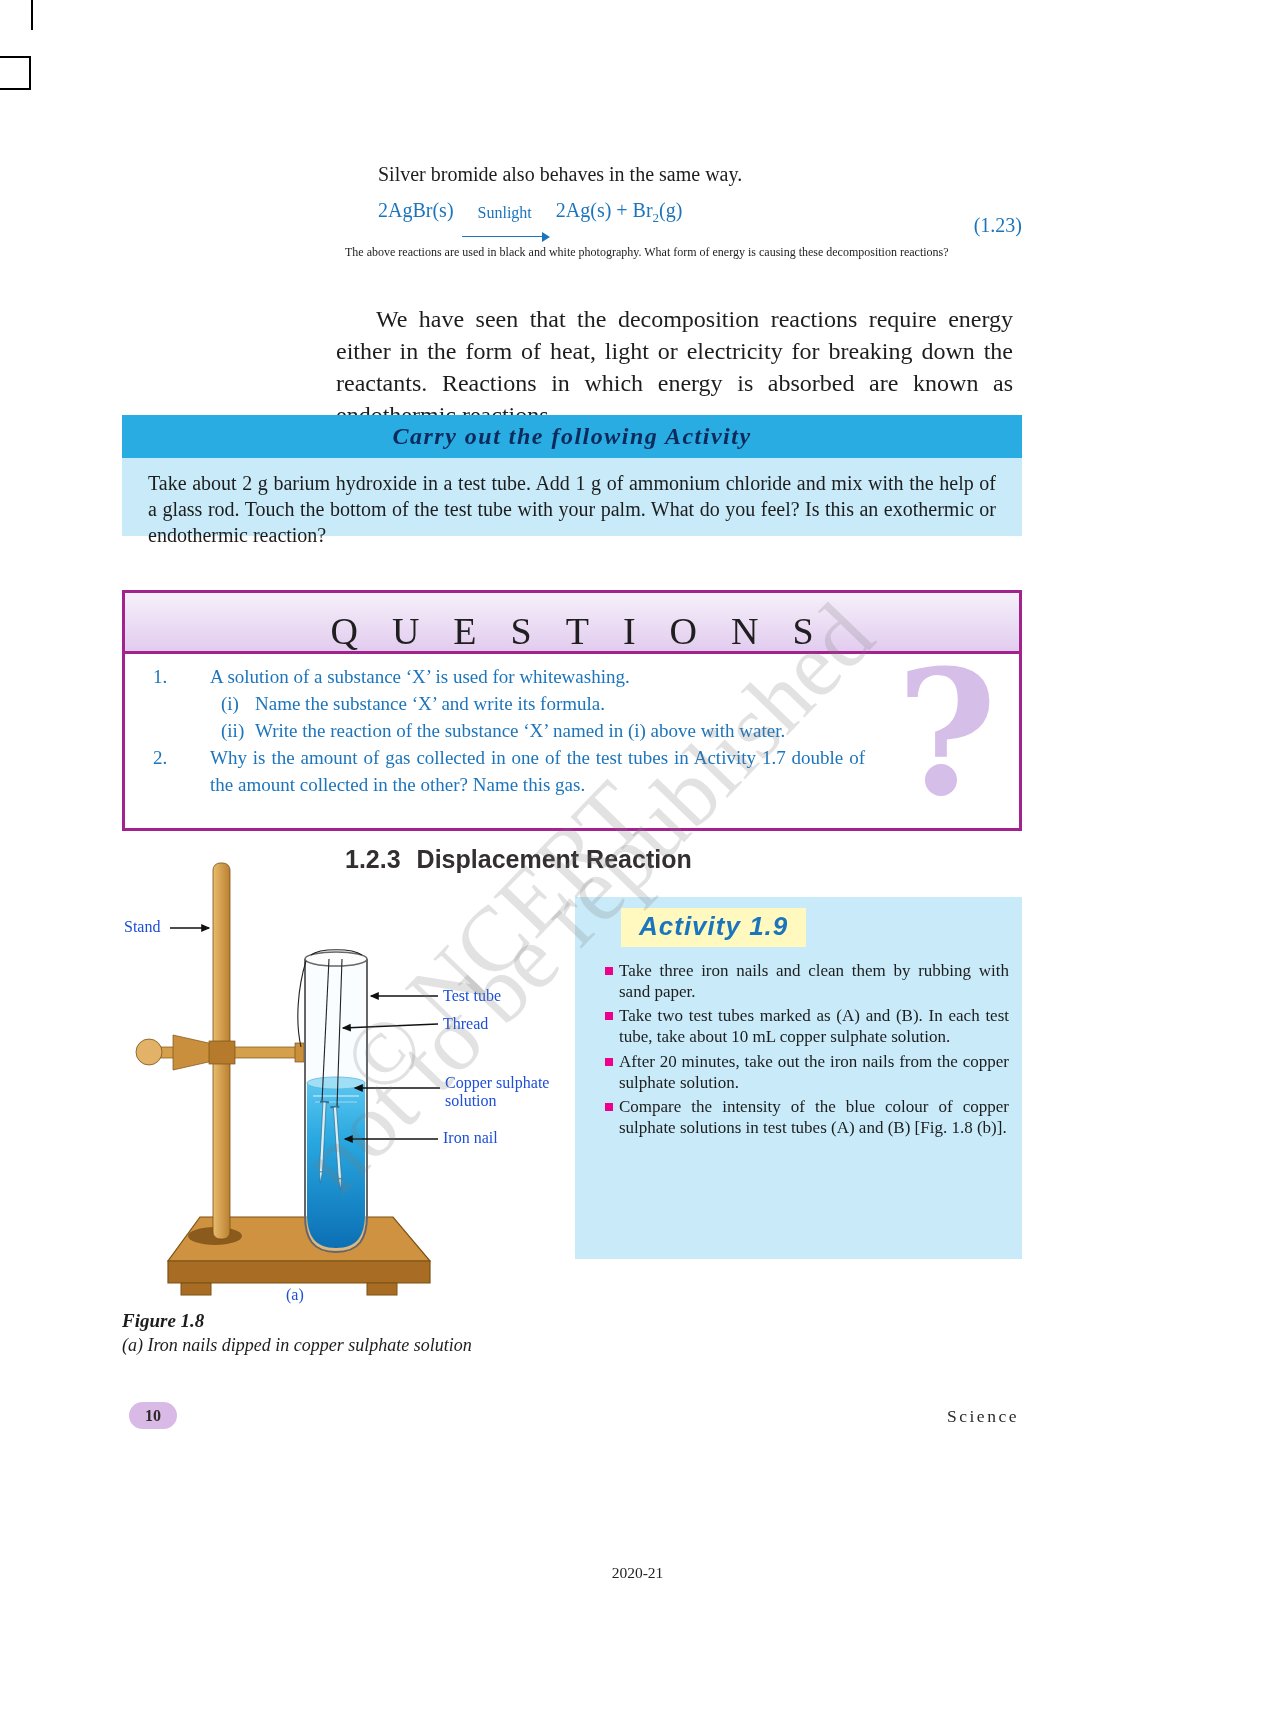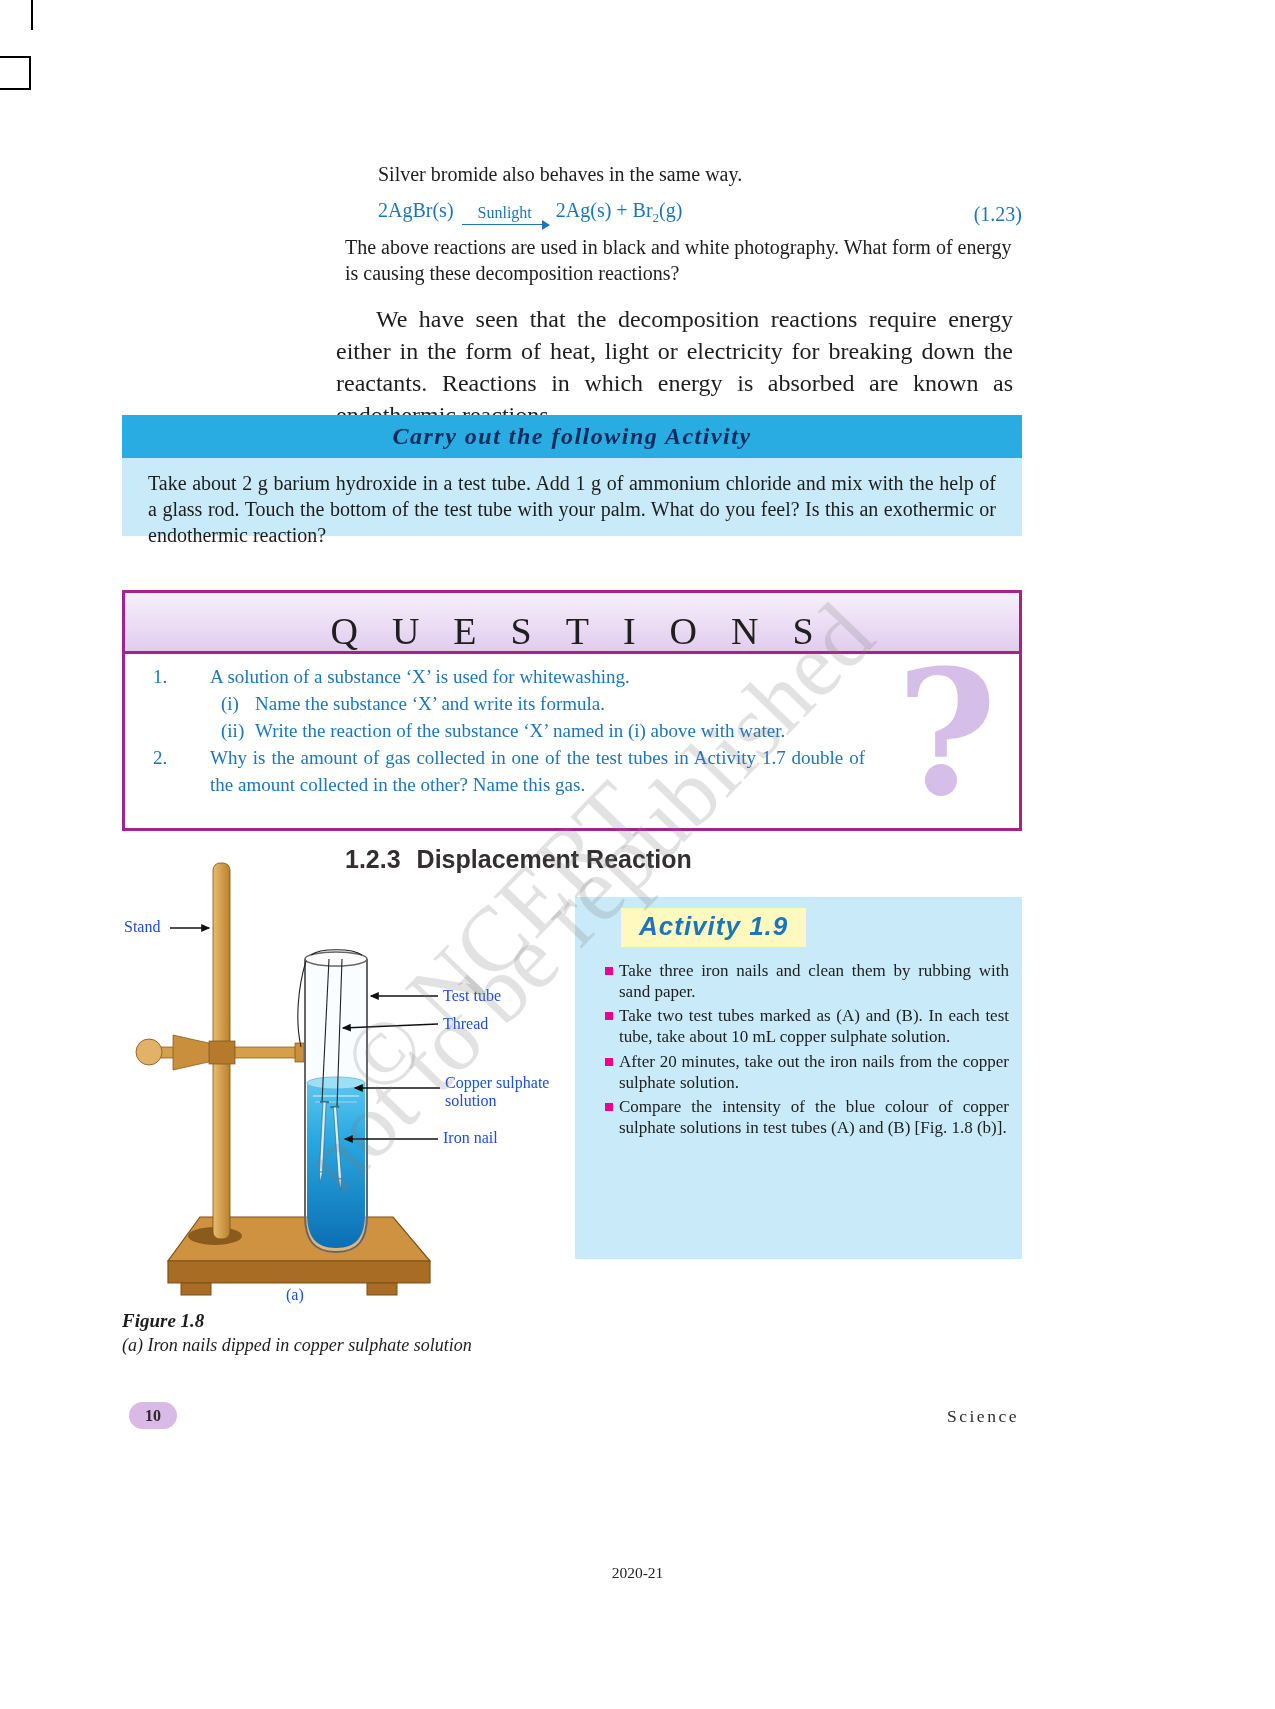--- a/index.html
+++ b/index.html
@@ -19,27 +19,27 @@
 
   
   .crop{position:absolute;background:#000;}
 
   
   .lead{left:378px;top:163px;font-size:20px;}
   .equation{left:378px;top:199px;width:644px;font-size:20px;color:var(--equation-blue);
             display:flex;justify-content:space-between;align-items:flex-end;}
   .eq-left{white-space:nowrap;}
   .rxn-arrow{display:inline-block;position:relative;margin:0 8px;vertical-align:-1px;}
-  .rxn-cond{display:block;font-size:16px;text-align:center;padding:0 16px 2px;
+  .rxn-cond{display:block;font-size:16px;text-align:center;padding:0 16px 14px;
             border-bottom:1.4px solid var(--equation-blue);}
   .rxn-arrow::after{content:"";position:absolute;right:-2px;bottom:-5px;width:0;height:0;
             border-top:5px solid transparent;border-bottom:5px solid transparent;
             border-left:8px solid var(--equation-blue);}
   sub{font-size:13px;}
-  .para1{left:345px;top:234px;width:677px;font-size:20px;line-height:1.3;}
+  .para1{left:345px;top:245px;width:677px;font-size:12px;line-height:1.3;}
   .para2{left:336px;top:304px;width:677px;font-size:24px;line-height:1.33;
          text-align:justify;text-indent:40px;}
 
   
   .banner{left:122px;top:415px;width:900px;height:43px;background:var(--banner-blue);
           display:flex;align-items:center;justify-content:center;}
   .banner-title{font-size:24px;font-weight:bold;font-style:italic;color:var(--banner-text);
           letter-spacing:1.5px;}
   .activity-body{left:122px;top:458px;width:900px;height:78px;background:var(--activity-bg);
           padding:12px 26px;box-sizing:border-box;font-size:20px;line-height:1.3;

